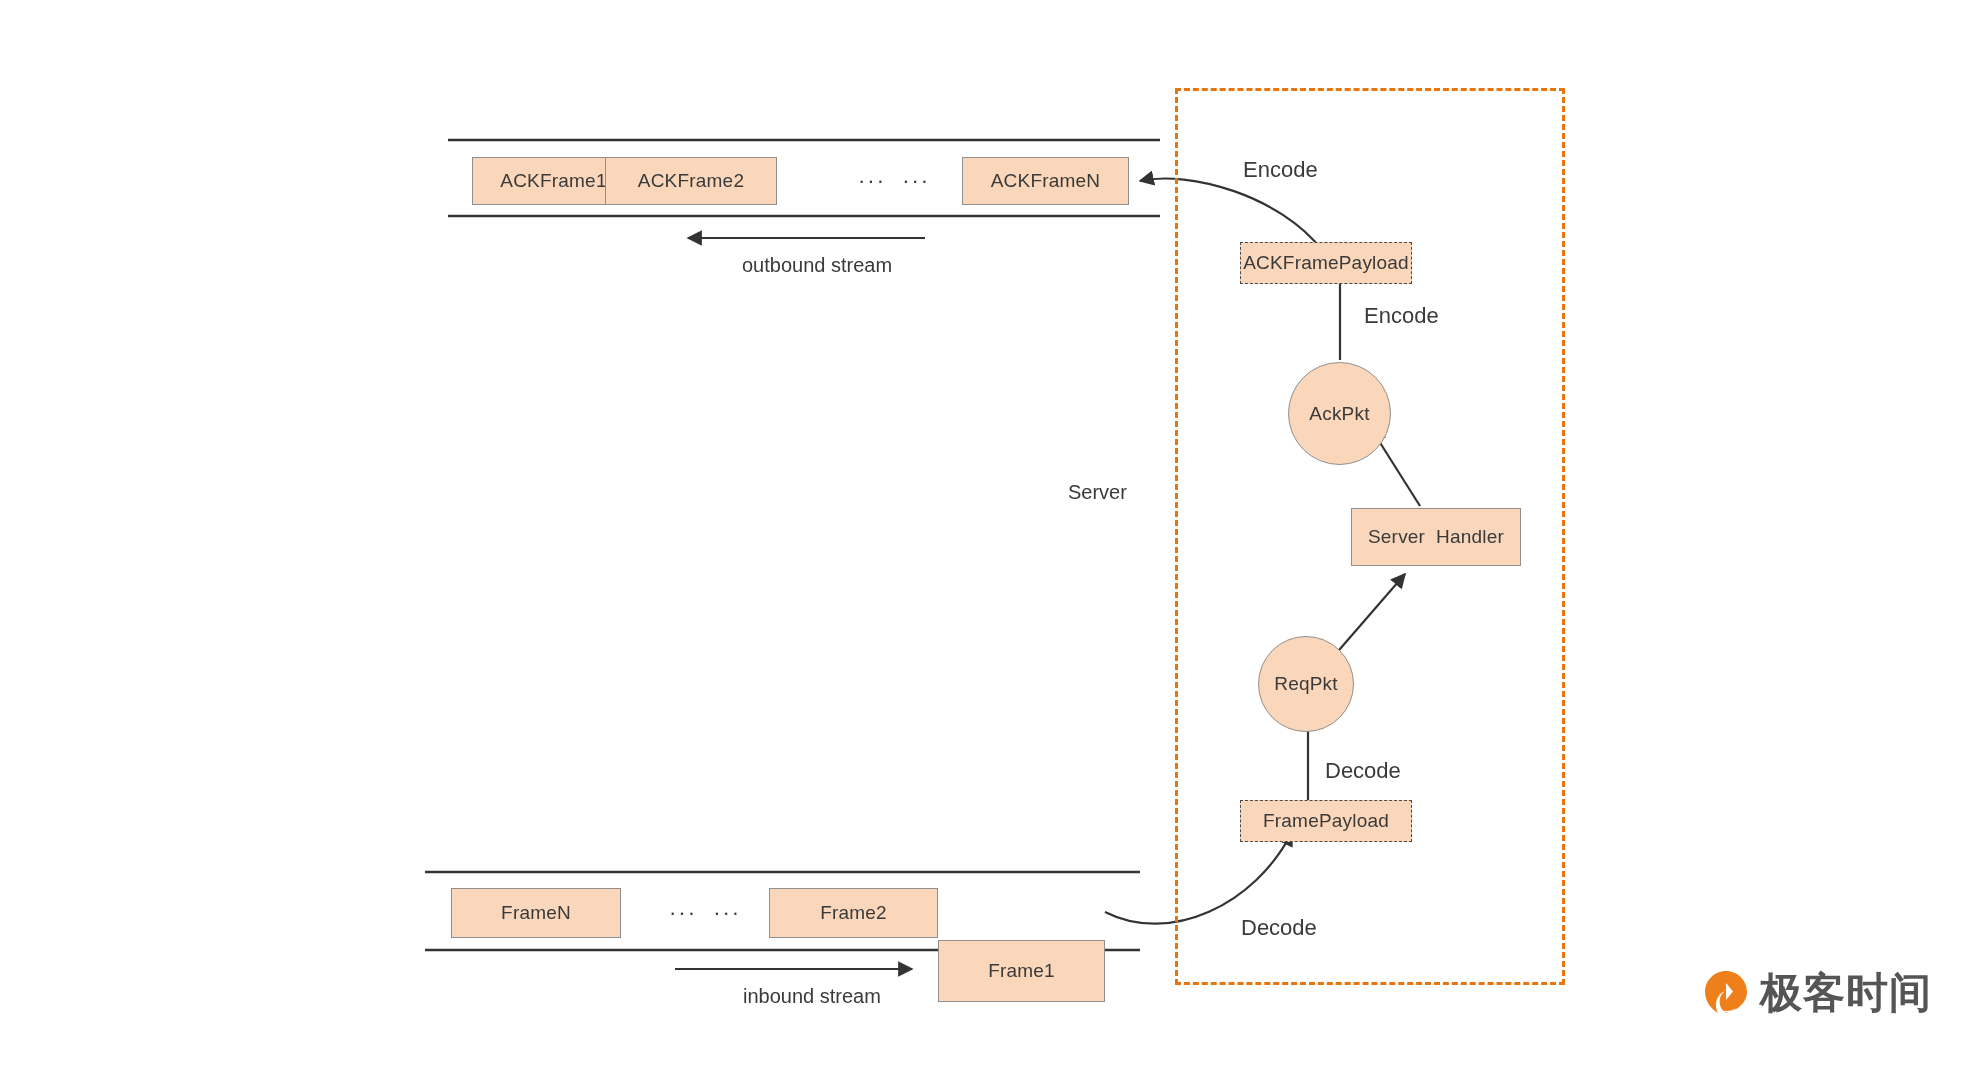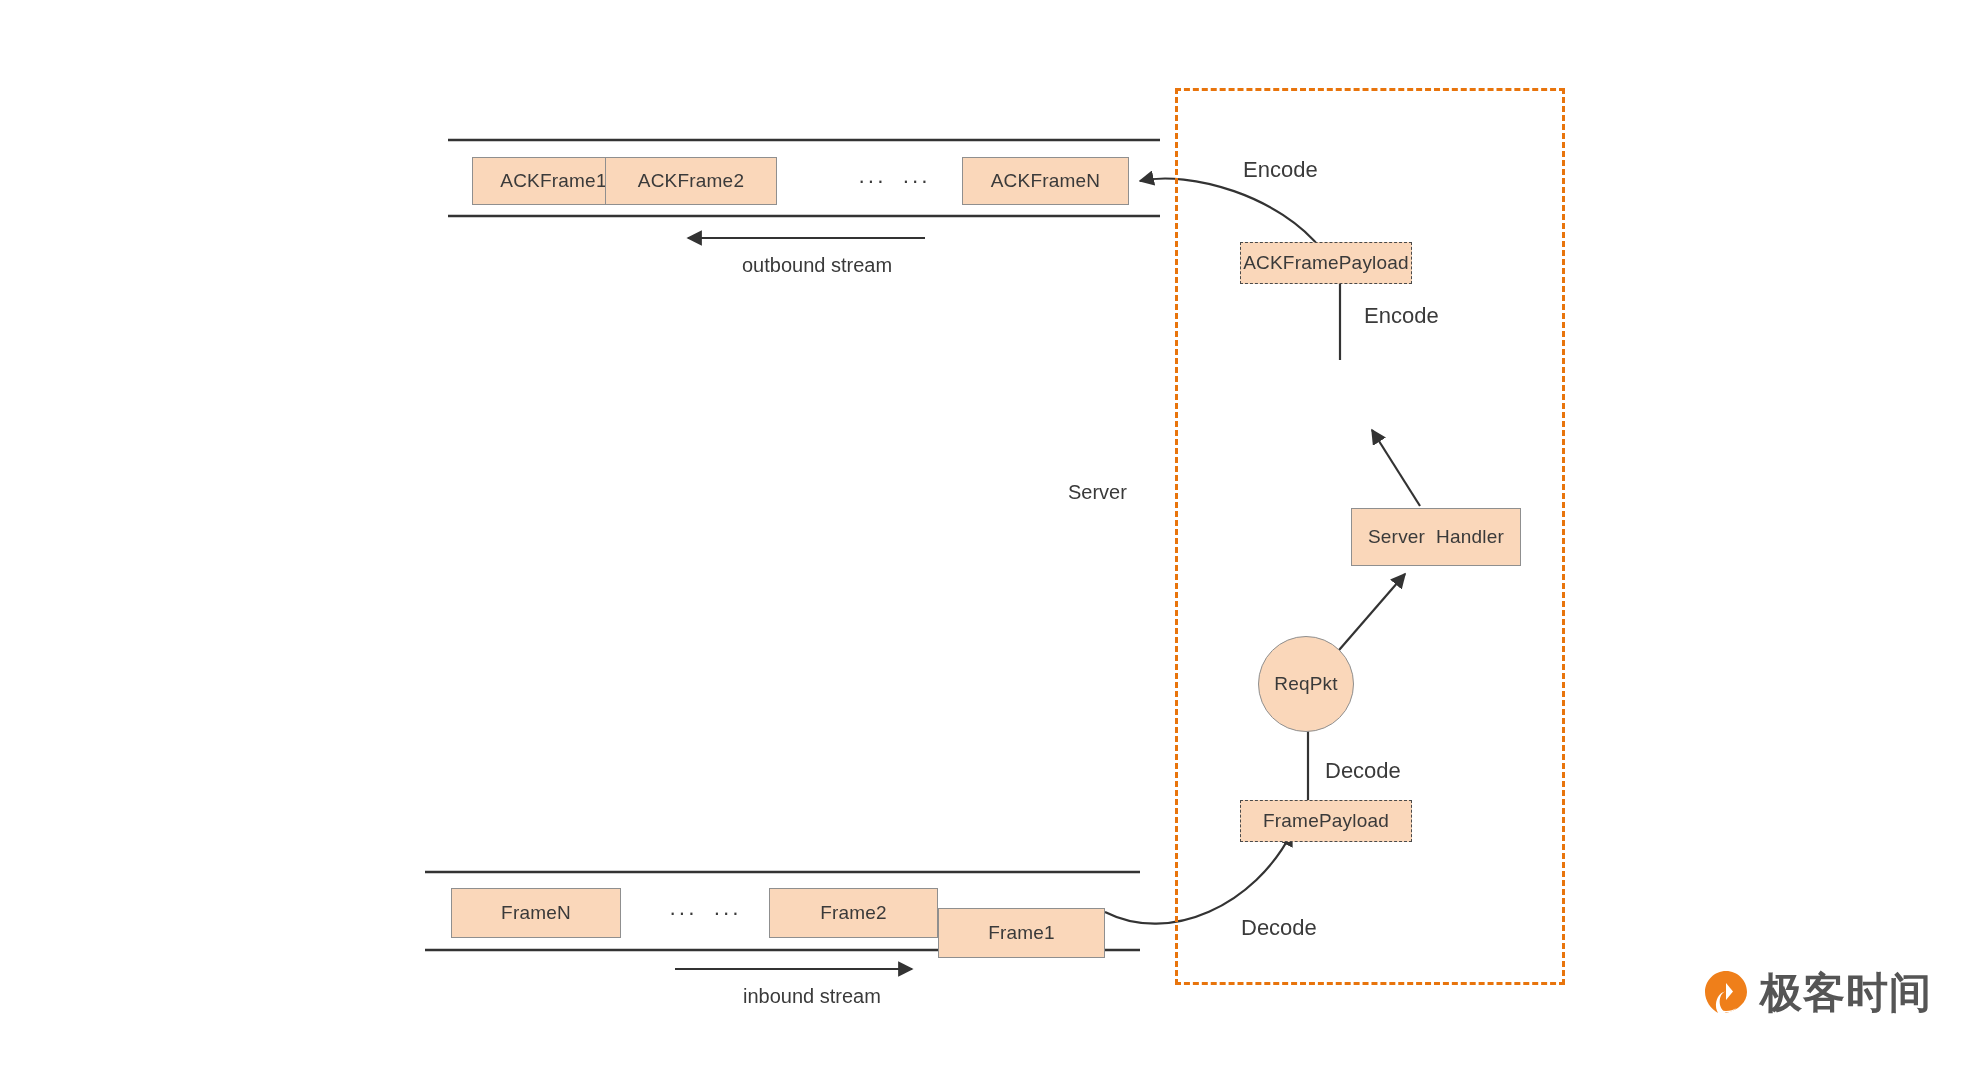--- a/index.html
+++ b/index.html
@@ -152,26 +152,27 @@
   <div class="node frame-box" style="left:962px; top:157px; width:167px; height:48px;">ACKFrameN</div>
 
   <div class="caption" style="left:742px; top:254px;">outbound stream</div>
 
   <div class="node frame-box" style="left:451px; top:888px; width:170px; height:50px;">FrameN</div>
 
   <div class="ellipsis" style="left:669px; top:900px;">···  ···</div>
 
   <div class="node frame-box" style="left:769px; top:888px; width:169px; height:50px;">Frame2</div>
 
-  <div class="node frame-box" style="left:938px; top:908px; width:167px; height:50px;">Frame1</div>
+  <div class="node frame-box" style="left:938px; top:940px; width:167px; height:62px;">Frame1</div>
 
   <div class="caption" style="left:743px; top:985px;">inbound stream</div>
 
   <div class="node payload-box" style="left:1240px; top:242px; width:172px; height:42px;">ACKFramePayload</div>
 
+  <div class="node circle-node" style="left:1288px; top:362px; width:103px; height:103px;">AckPkt</div>
 
   <div class="node plain-box" style="left:1351px; top:508px; width:170px; height:58px;">Server  Handler</div>
 
   <div class="node circle-node" style="left:1258px; top:636px; width:96px; height:96px;">ReqPkt</div>
 
   <div class="node payload-box" style="left:1240px; top:800px; width:172px; height:42px;">FramePayload</div>
 
   <div class="edge-label" style="left:1243px; top:157px;">Encode</div>
 
   <div class="edge-label" style="left:1364px; top:303px;">Encode</div>

